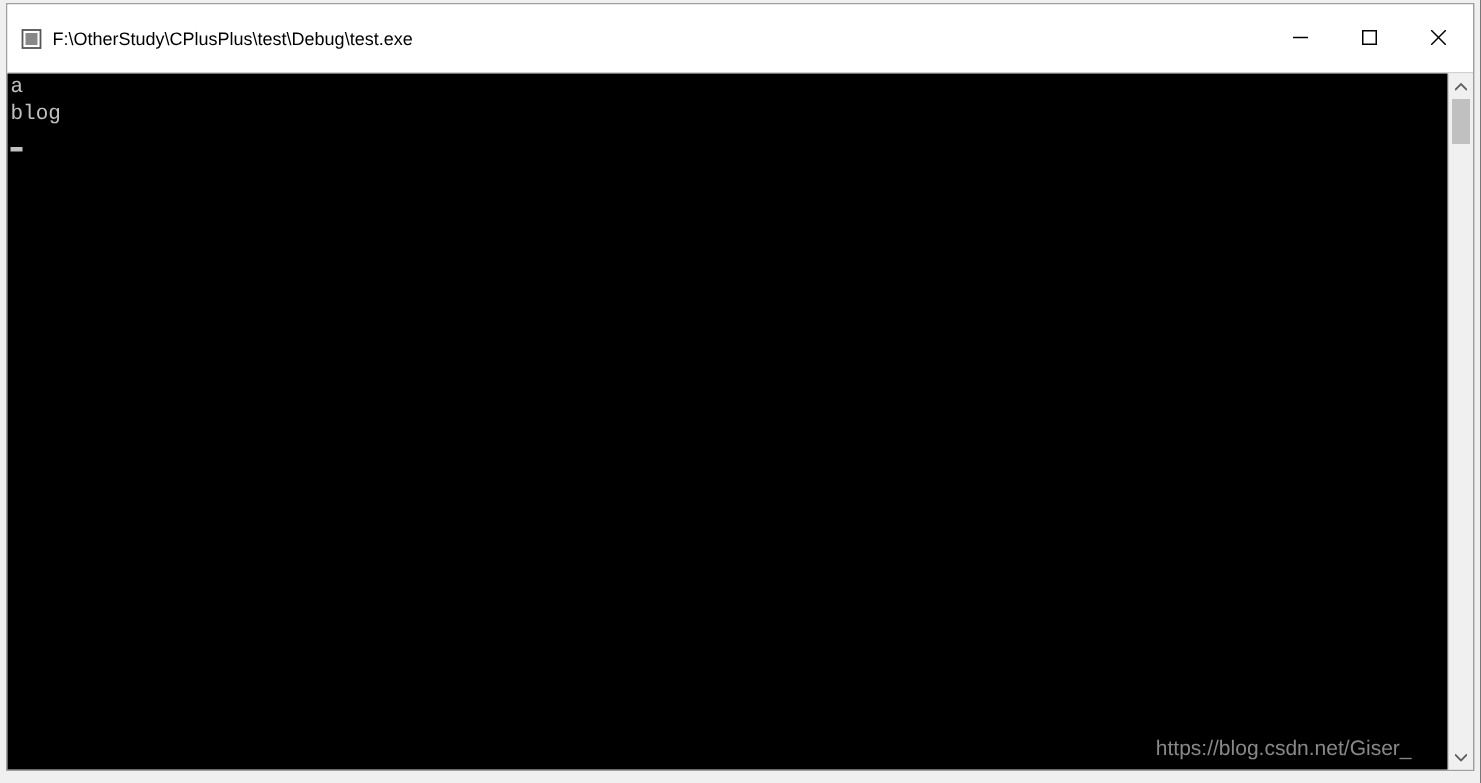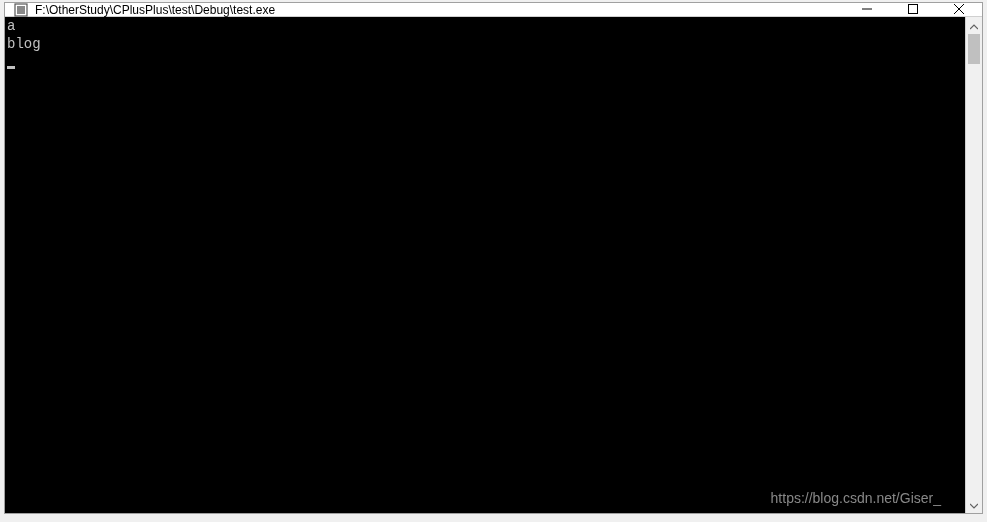--- a/index.html
+++ b/index.html
@@ -20,21 +20,21 @@
       top: 2px;
       left: 4px;
       right: 4px;
       bottom: 8px;
       background: #ffffff;
       border: 1px solid #a0a0a0;
       display: flex;
       flex-direction: column;
     }
     .titlebar {
-      height: 14px;
+      height: 46px;
       background: #ffffff;
       display: flex;
       align-items: center;
       border-bottom: 1px solid #d0d0d0;
     }
     .titlebar-icon {
       width: 16px;
       height: 16px;
       margin-left: 8px;
       margin-right: 6px;

